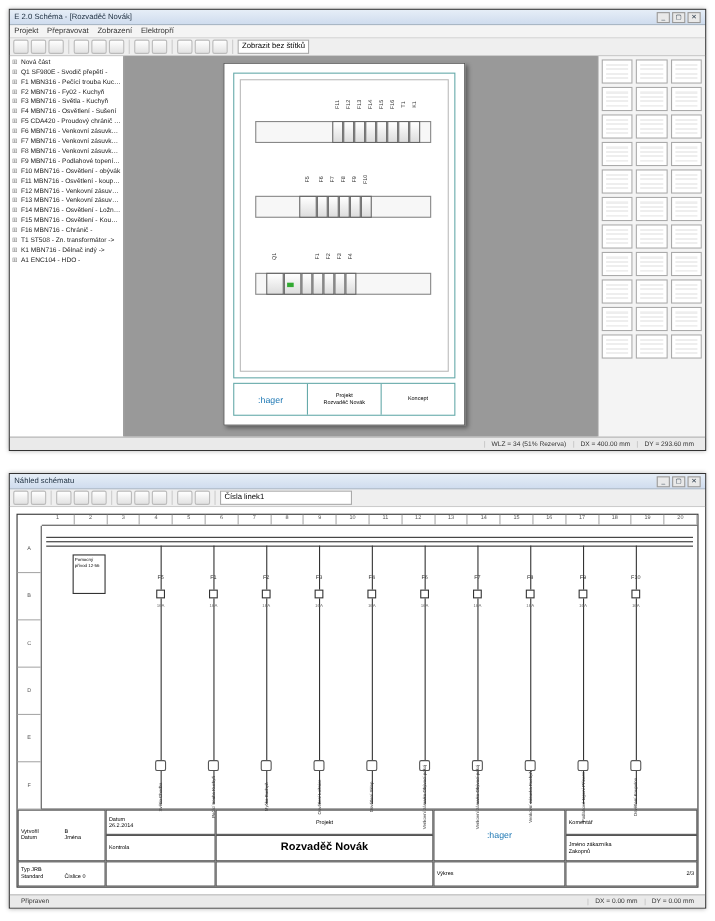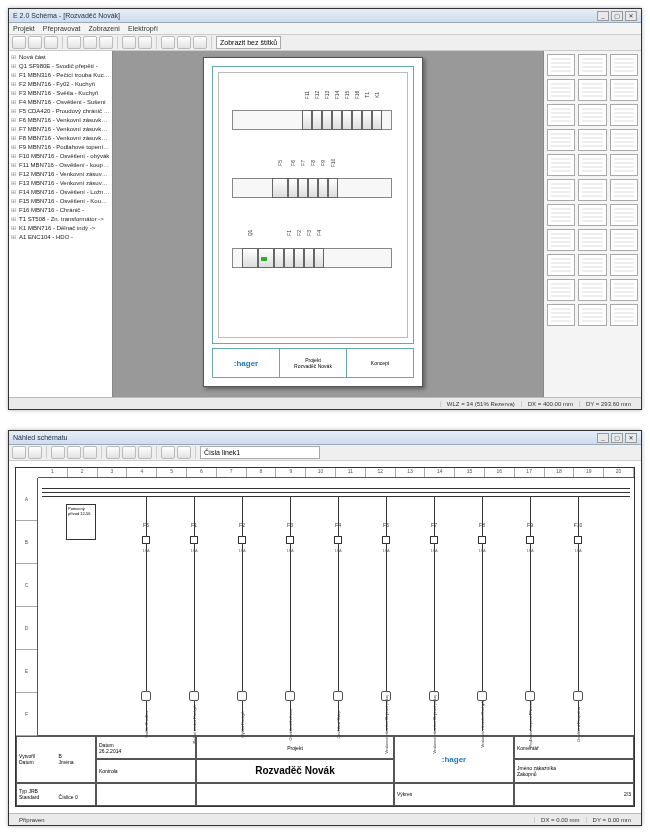--- a/index.html
+++ b/index.html
@@ -145,21 +145,21 @@
     flex: 1;
     display: flex;
     flex-direction: column;
     align-items: center;
     justify-content: center;
     font-size: 5px;
     text-align: center;
     padding: 1px;
   }
   .title-block .tb-cell:last-child { border-right: none; }
-  .hager-blue { color: #1e78b4; font-weight: bold; font-size: 8px; }
+  .hager-blue { color: #1e78b4; font-weight: normal; font-size: 8px; }
 
   .module-row {
     position: absolute;
     left: 28px;
     height: 46px;
     width: 160px;
   }
   .mr1 { top: 32px; }
   .mr2 { top: 100px; }
   .mr3 { top: 170px; }

